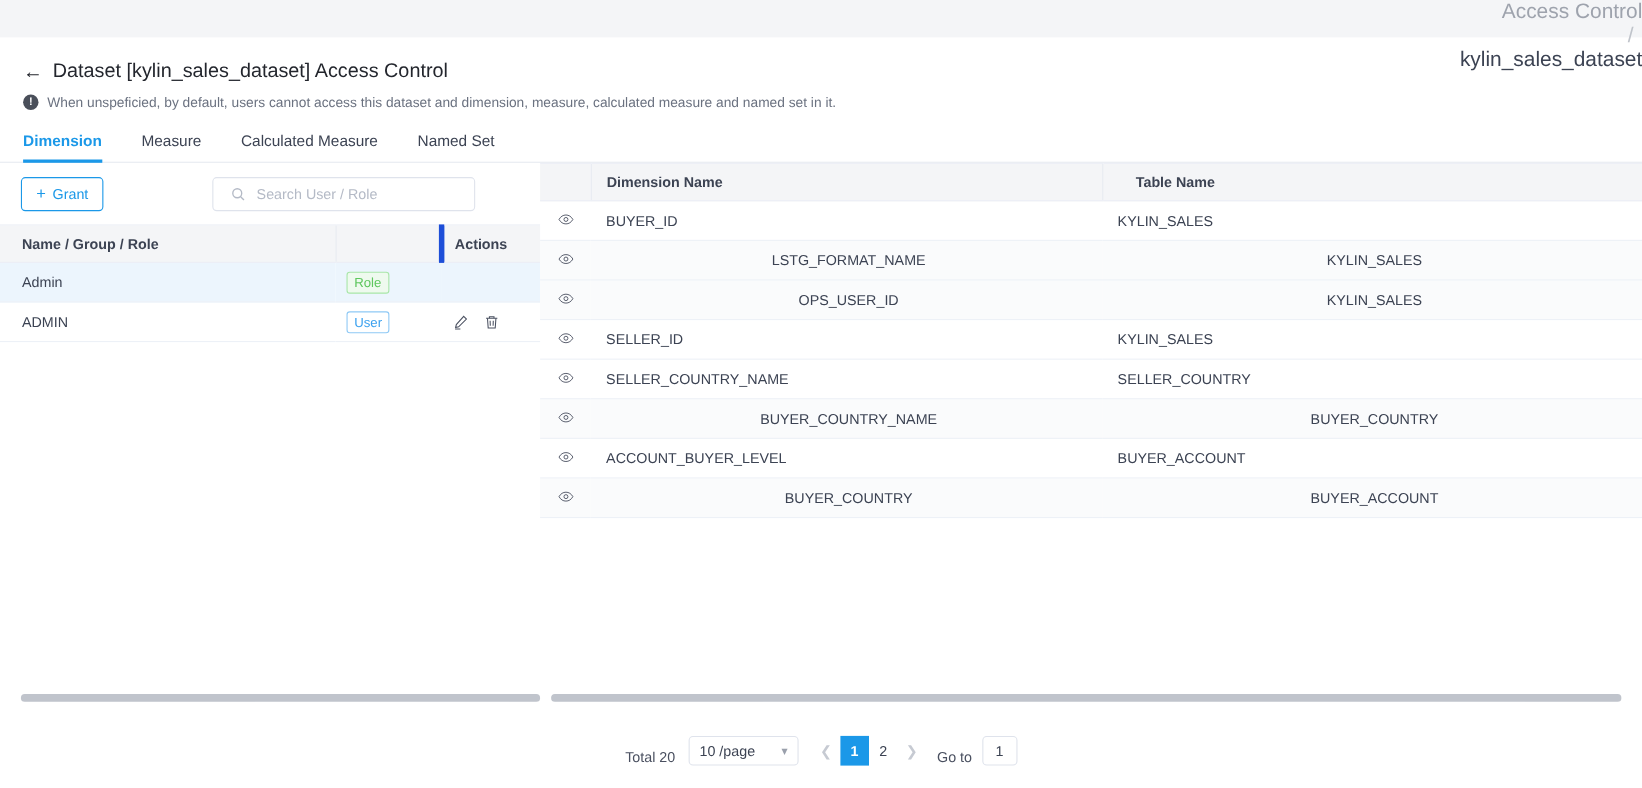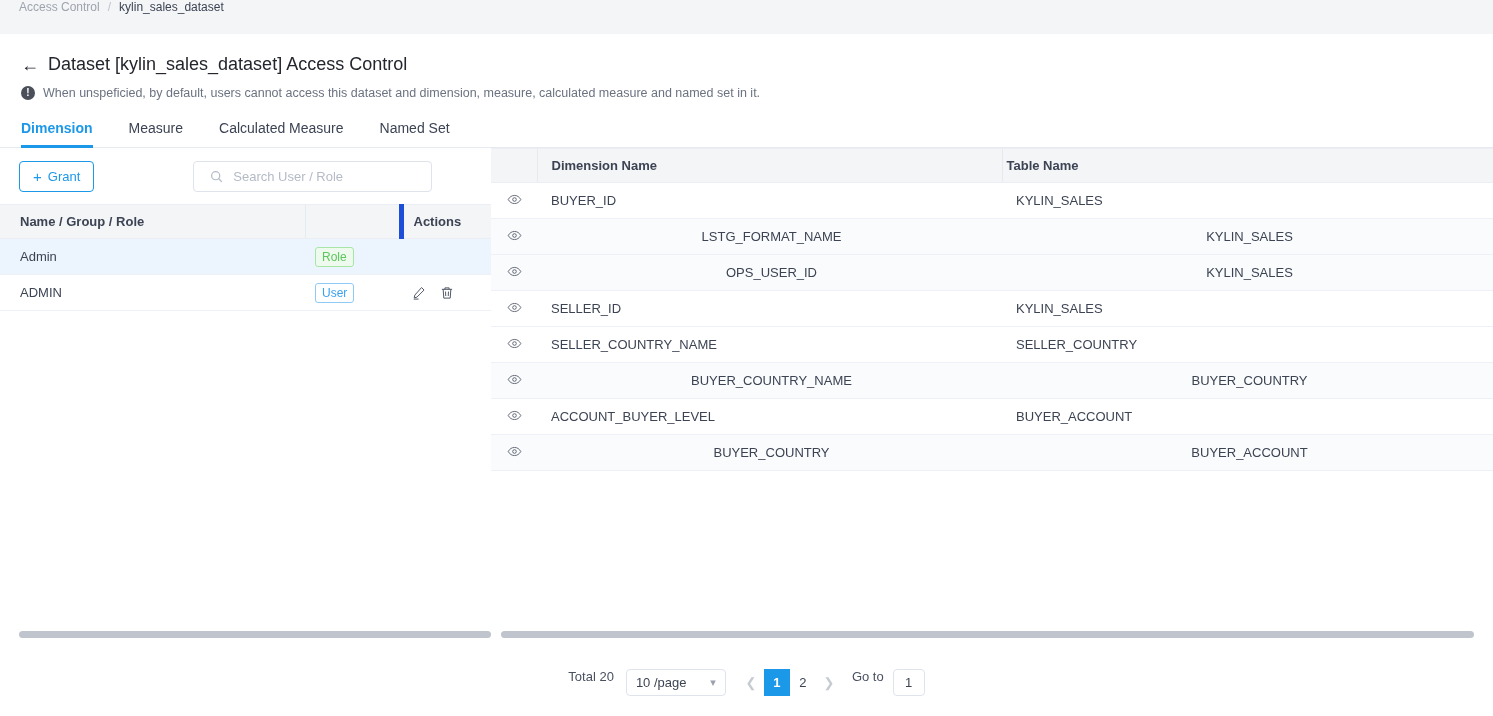--- a/index.html
+++ b/index.html
@@ -10,23 +10,24 @@
     font-family: "Liberation Sans", sans-serif;
     color: #3c4353;
     overflow: hidden;
   }
 
   
   .breadcrumb-bar {
     height: 34px;
     background: #f4f5f7;
     display: flex;
-    align-items: flex-start;
+    align-items: flex-end;
     padding: 0 0 0 19px;
-    font-size: 12px;
+    font-size: 19px;
+    flex-direction: column;
   }
   .bc-link { color: #9ea3ad; cursor: pointer; }
   .bc-sep { color: #bfc3ca; margin: 0 8px; }
   .bc-current { color: #3c4353; }
 
   
   .page-head { padding: 20px 0 0 21px; }
   .title-row {
     display: flex; align-items: center;
     font-size: 18px; color: #23262d; font-weight: 400;
@@ -158,21 +159,21 @@
     border-radius: 3px;
   }
   .badge.role { color: #5ec75e; border: 1px solid #a8e6a8; background: #eefaee; }
   .badge.user { color: #3ba1ef; border: 1px solid #8fc9f5; background: #ffffff; }
   .action-icons { display: flex; gap: 12px; align-items: center; }
   .action-icons svg { cursor: pointer; }
 
   
   .right-table thead th.rc0 { width: 46px; }
   .right-table thead th.rc1 { border-left: 1px solid #e6eaf0; width: 465px; padding-left: 14px;}
-  .right-table thead th.rc2 { border-left: 1px solid #e6eaf0; padding-left: 4px;}
+  .right-table thead th.rc2 { border-left: 1px solid #e6eaf0; padding-left: 30px;}
   .right-table tbody td.rc0 { text-align: center; padding: 0; }
   .right-table tbody td.rc1 { padding-left: 14px; }
   .right-table tbody td.rc2 { padding-left: 14px; }
   .right-table tbody tr.alt td { background: #fafbfc; text-align: center; }
   .eye { display: inline-flex; cursor: pointer; }
 
   
   .hscroll {
     height: 9px;
     background: #fff;
@@ -185,21 +186,21 @@
     border-radius: 4px;
     width: 100%;
   }
   .left-scroll { position: absolute; left: 19px; width: 472px; top: 482px; }
   .right-scroll { position: absolute; left: 10px; right: 19px; top: 482px; }
 
   
   .pagination {
     position: absolute;
     left: 0; right: 0; top: 669px;
-    display: flex; align-items: flex-start; justify-content: center;
+    display: flex; align-items: flex-end; justify-content: center;
     font-size: 13px; color: #606266;
   }
   .pg-total { margin-right: 12px; color: #4a5060; }
   .pg-select {
     height: 27px; min-width: 100px;
     border: 1px solid #dfe3ec; border-radius: 4px;
     display: flex; align-items: center; justify-content: space-between;
     padding: 0 9px; background: #fff; color: #3c4353;
     cursor: pointer; margin-right: 12px;
   }

